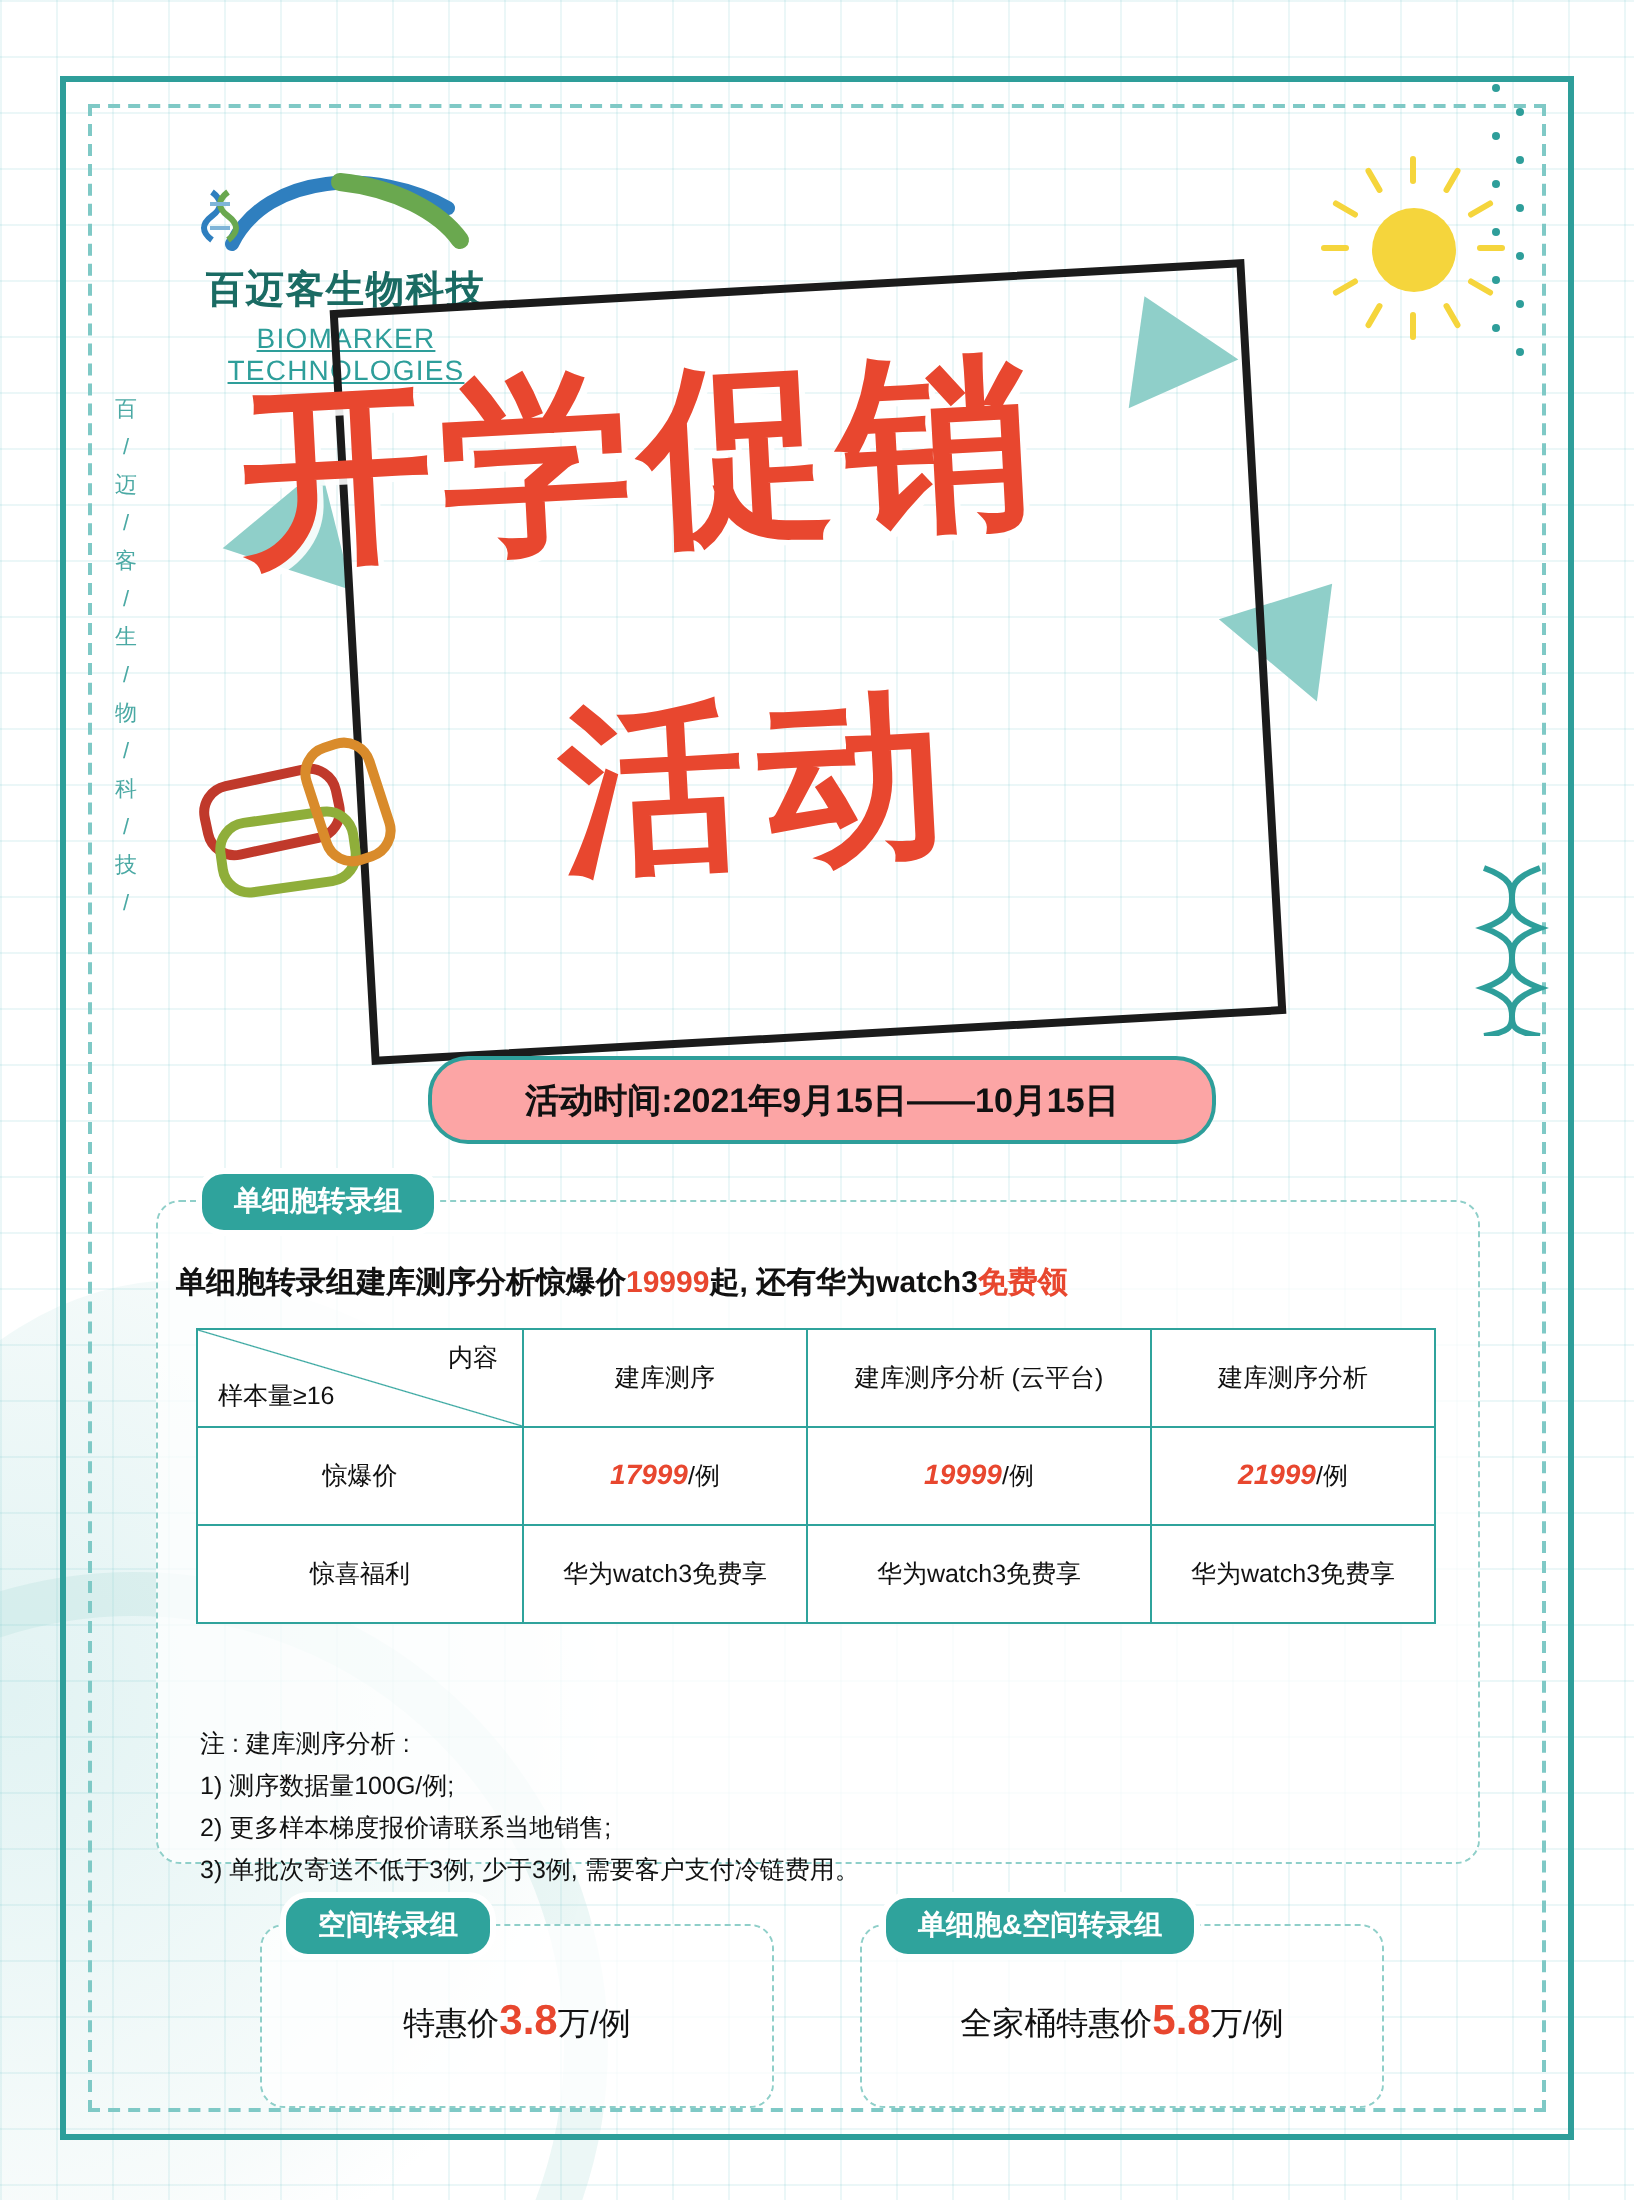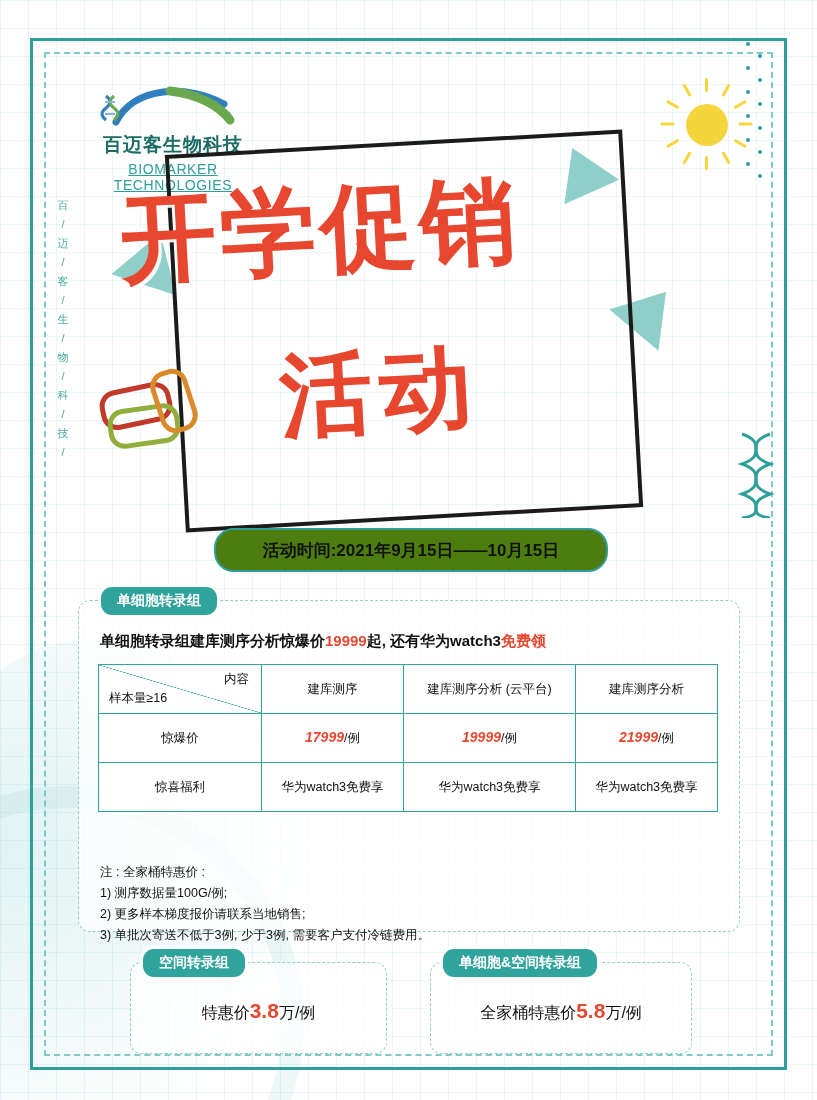--- a/index.html
+++ b/index.html
@@ -120,21 +120,21 @@
   .clip{position:absolute;width:62px;height:30px;border:5px solid #c0392b;border-radius:16px;}
   .clip2{border-color:#d98b2b;}
   .clip3{border-color:#8fae3a;}
 
   
   .dna{position:absolute;color:#2e9e9a;font-size:13px;line-height:11px;}
 
   
   .date-banner{
     position:absolute;left:214px;top:528px;width:390px;height:40px;
-    border:2px solid #2e9e9a;border-radius:20px;background:#4d7c0f;
+    border:2px solid #2e9e9a;border-radius:20px;background:#fca5a5;
     display:flex;align-items:center;justify-content:center;
     font-size:17px;color:#111;font-weight:bold;
   }
 
   
   .card{
     position:absolute;
     border:1.5px dashed #8fcfc9;border-radius:12px;background:rgba(255,255,255,0.75);
   }
   .card-main{left:78px;top:600px;width:660px;height:330px;}
@@ -143,21 +143,21 @@
     position:absolute;height:28px;border-radius:14px;background:#2fa39c;color:#fff;
     display:flex;align-items:center;justify-content:center;
     font-size:14px;font-weight:bold;padding:0 16px;
     border:3px solid #fff;
   }
   .chip-1{left:98px;top:584px;}
   .chip-2{left:140px;top:946px;}
   .chip-3{left:440px;top:946px;}
 
   .headline{
-    position:absolute;left:100px;top:632px;width:620px;
+    position:absolute;left:88px;top:632px;width:620px;
     font-size:15px;color:#111;font-weight:bold;
   }
   .headline .hl-red{color:#e8472f;}
 
   table.price{
     position:absolute;left:98px;top:664px;width:620px;
     border-collapse:collapse;background:#fff;
   }
   table.price td, table.price th{
     border:1px solid #2fa39c;
@@ -299,21 +299,21 @@
   <tr>
     <td>惊喜福利</td>
     <td>华为watch3免费享</td>
     <td>华为watch3免费享</td>
     <td>华为watch3免费享</td>
   </tr>
 </tbody>
   </table>
 
 <div class="notes">
-  <div>注 : 全家桶特惠价 :</div>
+  <div>注 : 建库测序分析 :</div>
   <div>1) 测序数据量100G/例;</div>
   <div>2) 更多样本梯度报价请联系当地销售;</div>
   <div>3) 单批次寄送不低于3例, 少于3例, 需要客户支付冷链费用。</div>
 </div>
 
 <div class="card card-b">
   <div class="card-price">
     <span>特惠价</span><b>3.8</b><span>万/例</span>
   </div>
 </div>

